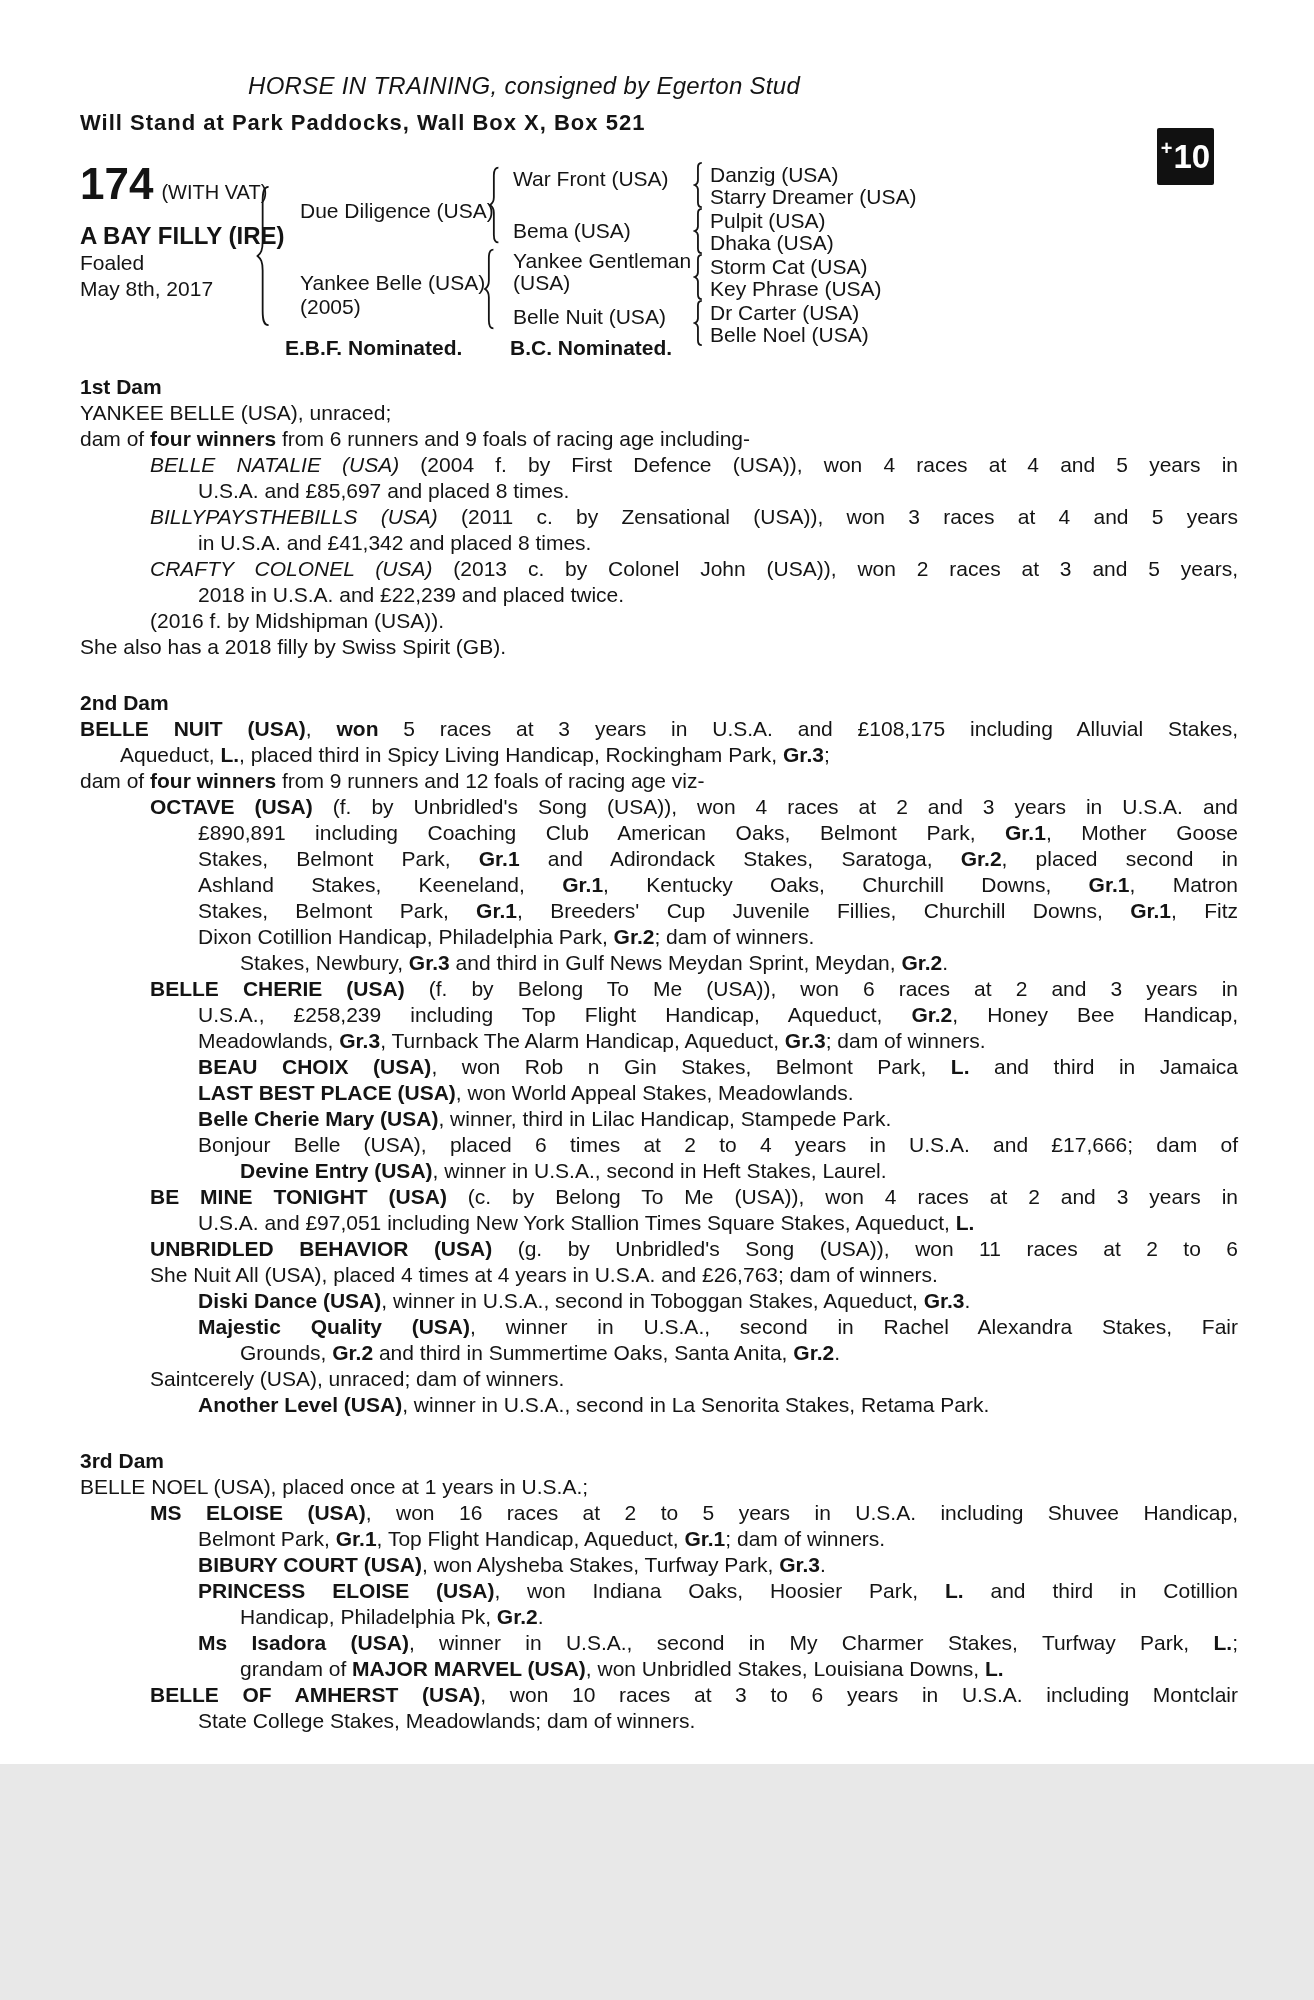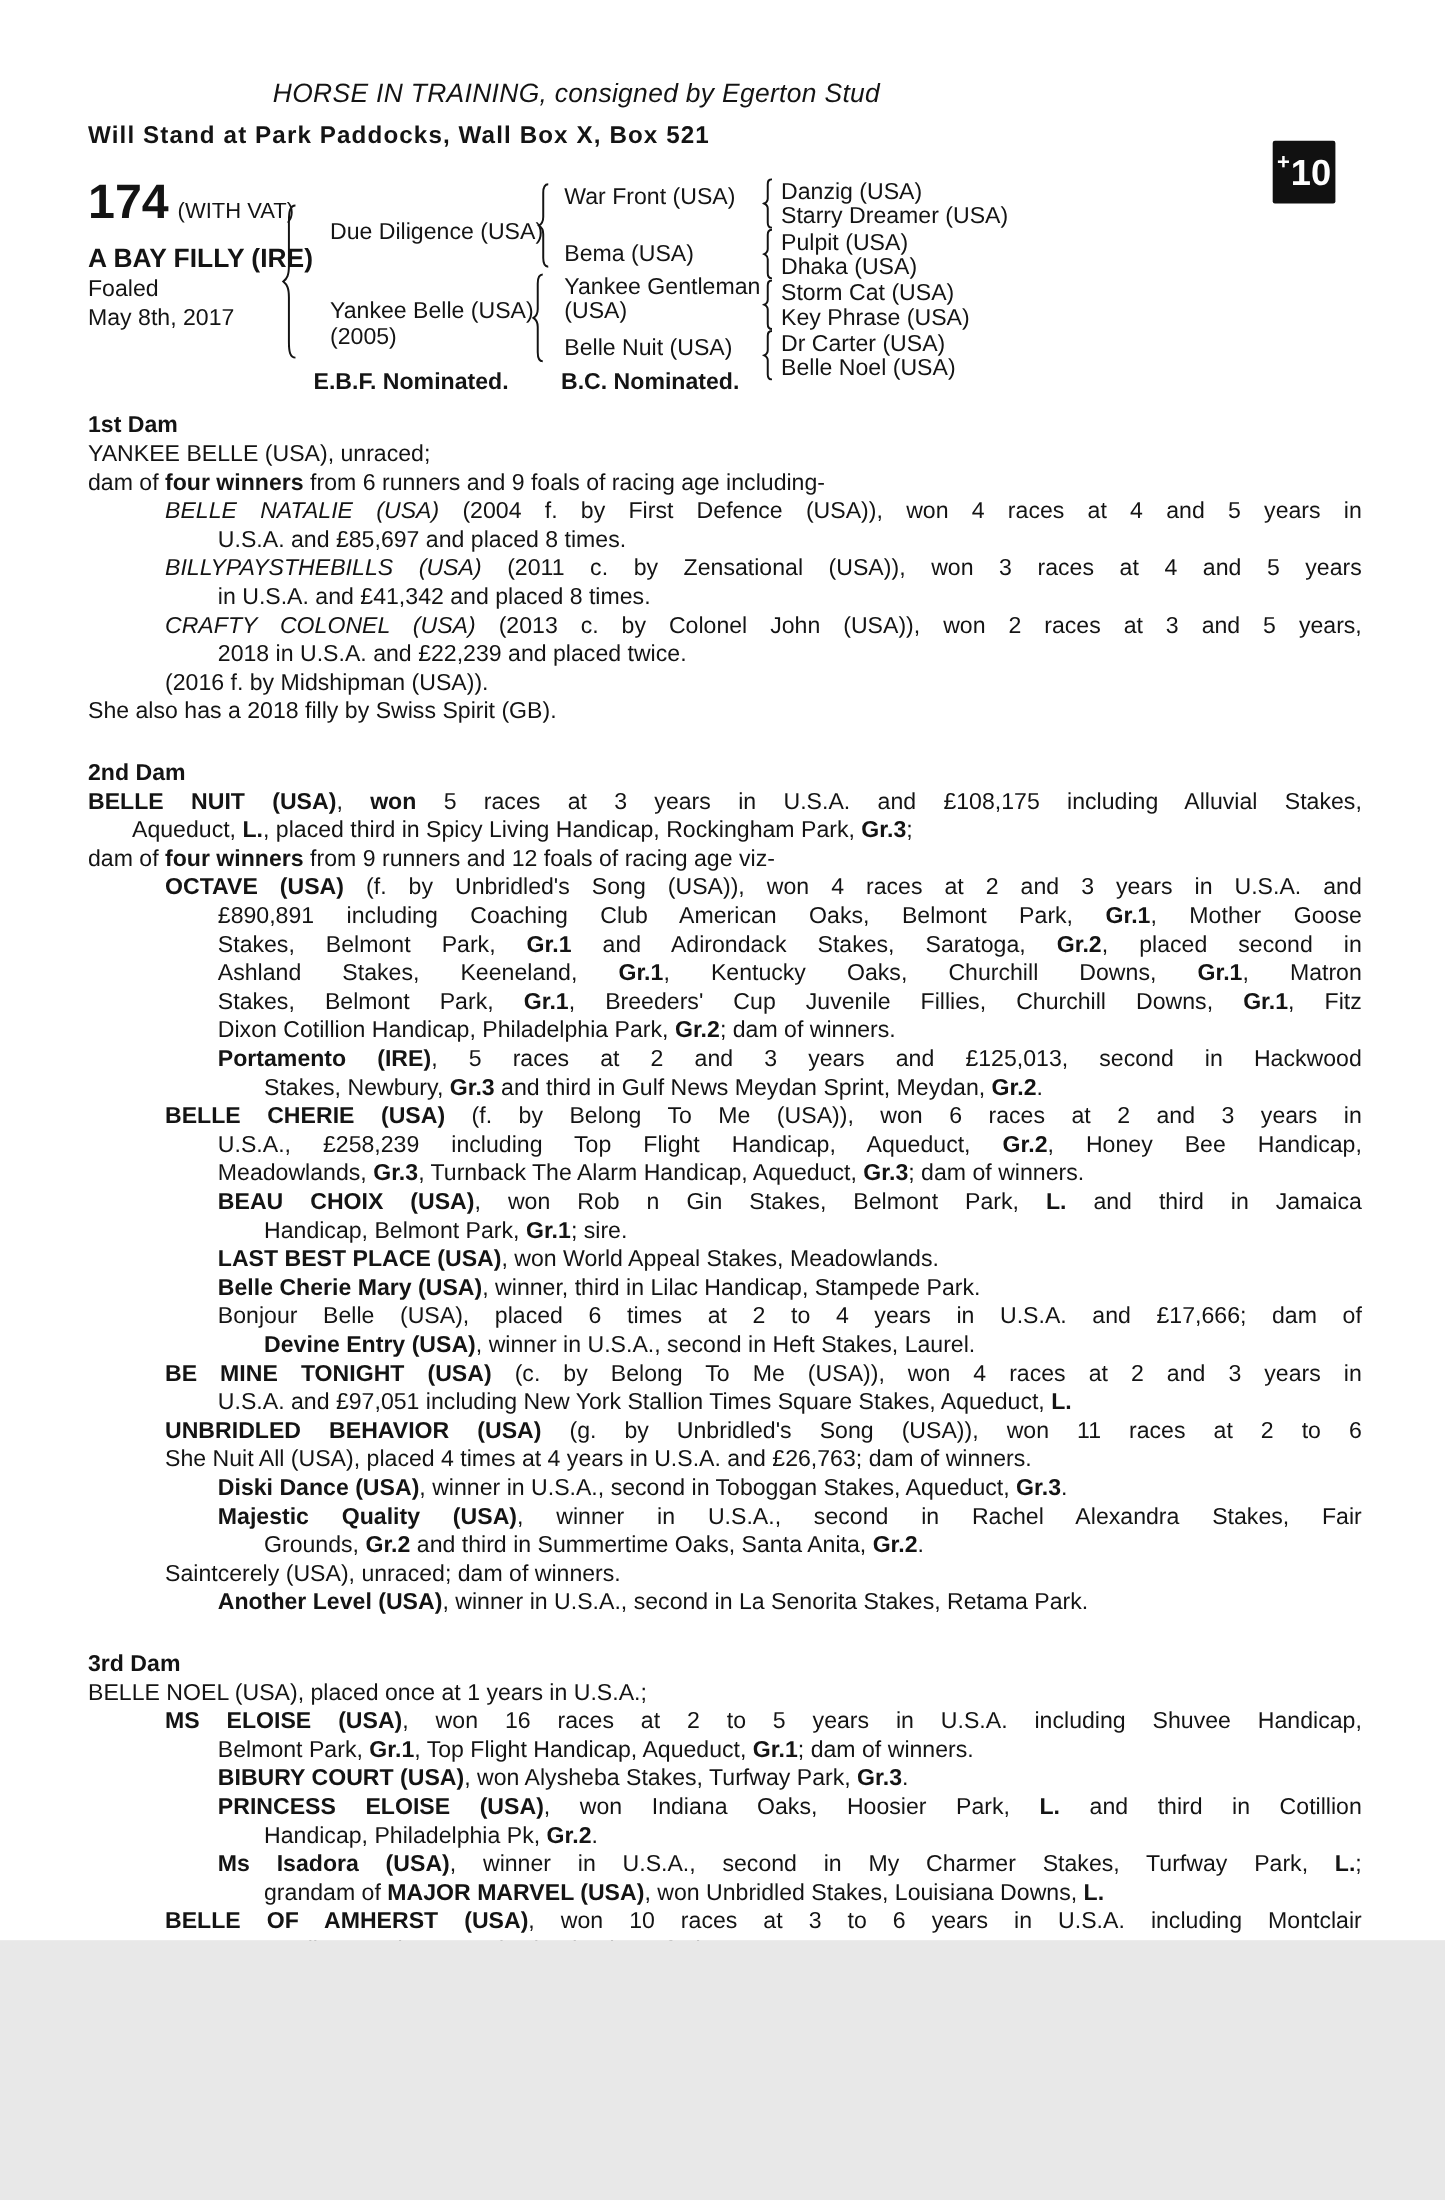--- a/index.html
+++ b/index.html
@@ -184,31 +184,29 @@
         </div>
         <div class="para">
           <div class="line" style="padding-left: 70px;"><b>OCTAVE (USA)</b><span> (f. by Unbridled's Song (USA)), won 4 races at 2 and 3 years in U.S.A. and</span></div>
           <div class="line" style="padding-left: 118px;"><span>£890,891 including Coaching Club American Oaks, Belmont Park, </span><b>Gr.1</b><span>, Mother Goose</span></div>
           <div class="line" style="padding-left: 118px;"><span>Stakes, Belmont Park, </span><b>Gr.1</b><span> and Adirondack Stakes, Saratoga, </span><b>Gr.2</b><span>, placed second in</span></div>
           <div class="line" style="padding-left: 118px;"><span>Ashland Stakes, Keeneland, </span><b>Gr.1</b><span>, Kentucky Oaks, Churchill Downs, </span><b>Gr.1</b><span>, Matron</span></div>
           <div class="line" style="padding-left: 118px;"><span>Stakes, Belmont Park, </span><b>Gr.1</b><span>, Breeders' Cup Juvenile Fillies, Churchill Downs, </span><b>Gr.1</b><span>, Fitz</span></div>
           <div class="line last" style="padding-left: 118px;"><span>Dixon Cotillion Handicap, Philadelphia Park, </span><b>Gr.2</b><span>; dam of winners.</span></div>
         </div>
         <div class="para">
-          <div class="line" style="padding-left: 118px;"><b>Portamento (IRE)</b><span>, 5 races at 2 and 3 years and £125,013, second in Hackwood</span></div>
           <div class="line last" style="padding-left: 160px;"><span>Stakes, Newbury, </span><b>Gr.3</b><span> and third in Gulf News Meydan Sprint, Meydan, </span><b>Gr.2</b><span>.</span></div>
         </div>
         <div class="para">
           <div class="line" style="padding-left: 70px;"><b>BELLE CHERIE (USA)</b><span> (f. by Belong To Me (USA)), won 6 races at 2 and 3 years in</span></div>
           <div class="line" style="padding-left: 118px;"><span>U.S.A., £258,239 including Top Flight Handicap, Aqueduct, </span><b>Gr.2</b><span>, Honey Bee Handicap,</span></div>
           <div class="line last" style="padding-left: 118px;"><span>Meadowlands, </span><b>Gr.3</b><span>, Turnback The Alarm Handicap, Aqueduct, </span><b>Gr.3</b><span>; dam of winners.</span></div>
         </div>
         <div class="para">
           <div class="line" style="padding-left: 118px;"><b>BEAU CHOIX (USA)</b><span>, won Rob n Gin Stakes, Belmont Park, </span><b>L.</b><span> and third in Jamaica</span></div>
-          <div class="line last" style="padding-left: 160px;"><span>Handicap, Belmont Park, </span><b>Gr.1</b><span>; sire.</span></div>
         </div>
         <div class="para">
           <div class="line last" style="padding-left: 118px;"><b>LAST BEST PLACE (USA)</b><span>, won World Appeal Stakes, Meadowlands.</span></div>
         </div>
         <div class="para">
           <div class="line last" style="padding-left: 118px;"><b>Belle Cherie Mary (USA)</b><span>, winner, third in Lilac Handicap, Stampede Park.</span></div>
         </div>
         <div class="para">
           <div class="line" style="padding-left: 118px;"><span>Bonjour Belle (USA), placed 6 times at 2 to 4 years in U.S.A. and £17,666; dam of</span></div>
           <div class="line last" style="padding-left: 160px;"><b>Devine Entry (USA)</b><span>, winner in U.S.A., second in Heft Stakes, Laurel.</span></div>

